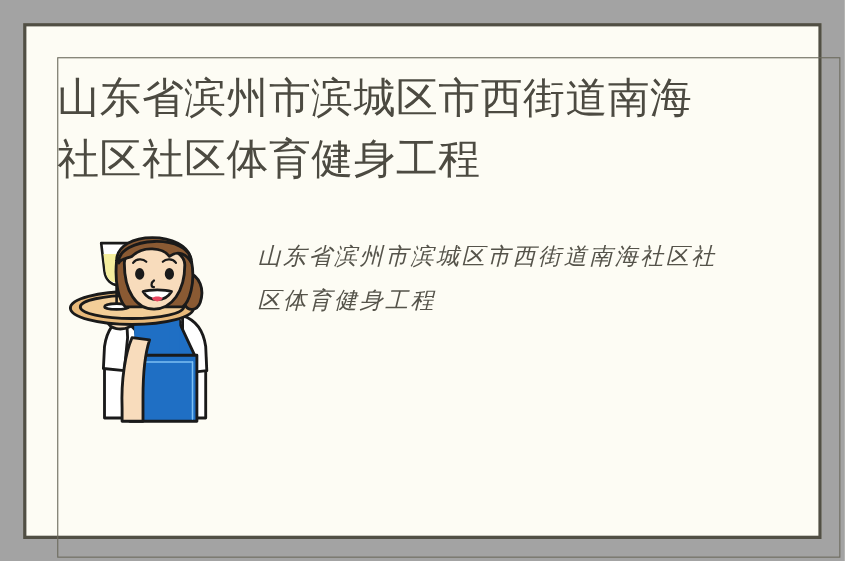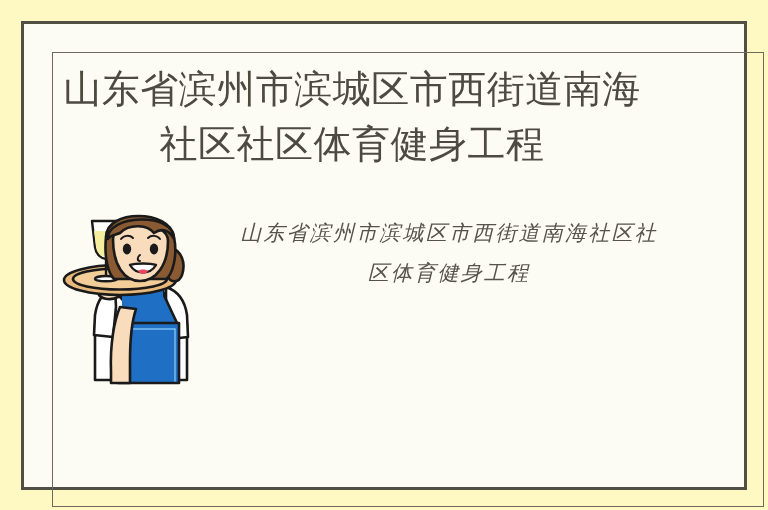--- a/index.html
+++ b/index.html
@@ -12,23 +12,22 @@
     background: #FCFBF2;
     font-family: "Liberation Sans", sans-serif;
     overflow: hidden;
   }
 
   
   .page {
     position: relative;
     width: 768px;
     height: 510px;
-    background: #fef9c3;
+    background: #a3a3a3;
     box-sizing: border-box;
-    text-align: center;
   }
 
   .frame-outer {
     position: absolute;
     left: 21px;
     top: 21px;
     width: 726px;
     height: 469px;
     border: 3px solid #514F44;
     box-sizing: border-box;

